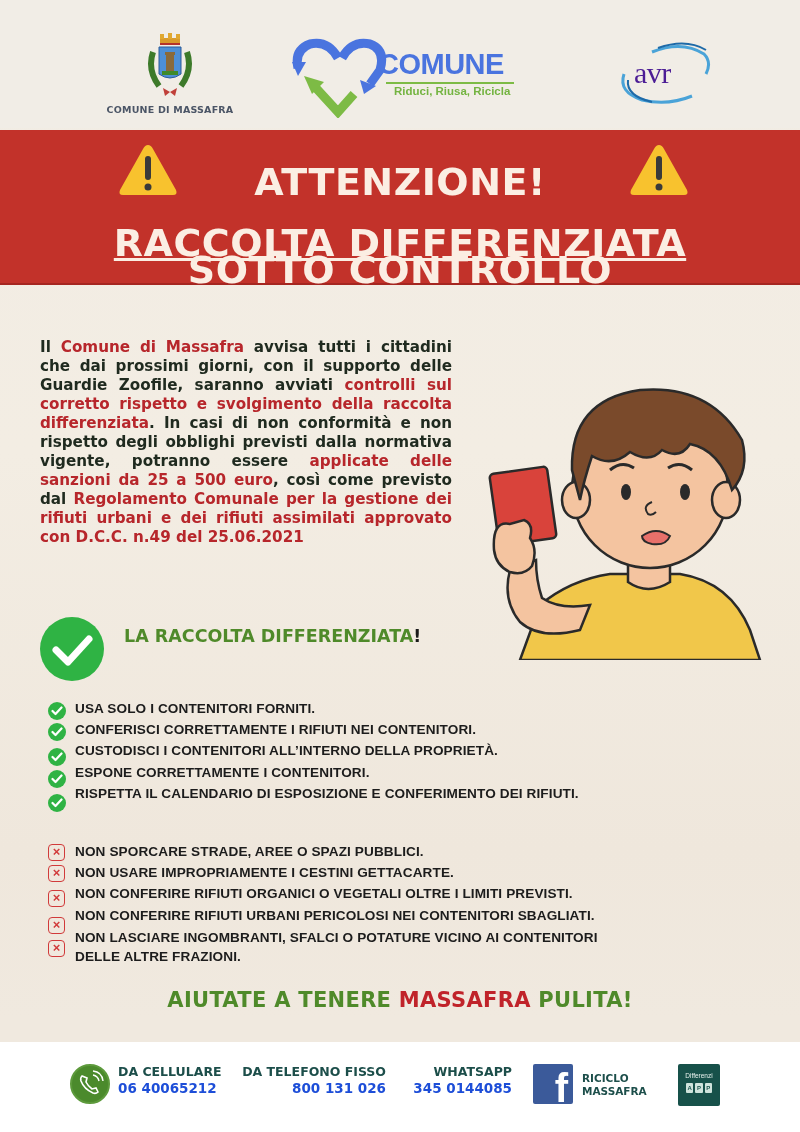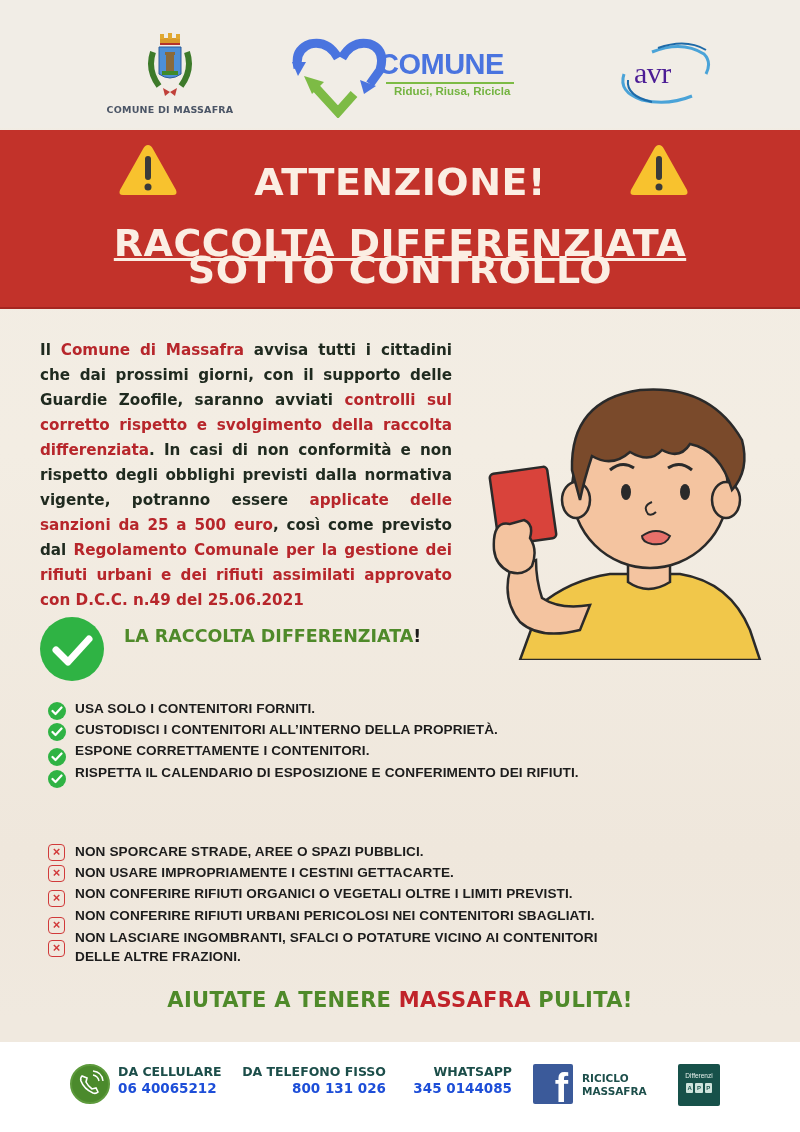--- a/index.html
+++ b/index.html
@@ -17,31 +17,31 @@
   .logo-comune svg { display: block; margin: 0 auto; }
   .logo-comune .label { font-family: "DejaVu Sans", sans-serif; font-weight: bold; font-size: 9.5px; color: #4b5566; letter-spacing: 0.2px; margin-top: 4px; }
   .logo-massafra { position: absolute; left: 290px; top: 36px; width: 240px; height: 80px; }
   .logo-massafra .brand { position: absolute; left: 88px; top: 12px; font-family: "Liberation Sans", sans-serif; font-weight: bold; font-size: 29px; color: #4a74df; letter-spacing: -0.5px; }
   .logo-massafra .underline { position: absolute; left: 96px; top: 46px; width: 128px; height: 2px; background: #7dbb45; }
   .logo-massafra .tagline { position: absolute; left: 104px; top: 49px; font-family: "Liberation Sans", sans-serif; font-size: 11.5px; color: #74b441; font-weight: bold; }
   .logo-avr { position: absolute; left: 612px; top: 40px; width: 110px; height: 70px; }
   .logo-avr .avr-text { position: absolute; left: 22px; top: 16px; font-family: Liberation Serif, serif; font-size: 30px; color: #4c1d95; font-weight: normal; letter-spacing: -0.5px; }
 
   
-  .banner { position: absolute; top: 130px; left: 0; width: 800px; height: 179px; background: #c2322a; border-bottom: 2px solid #a52620; }
+  .banner { position: absolute; top: 130px; left: 0; width: 800px; height: 155px; background: #c2322a; border-bottom: 2px solid #a52620; }
   .banner .title { position: absolute; left: 0; width: 800px; text-align: center; color: #fbeee3; font-family: "DejaVu Sans", sans-serif; font-weight: bold; font-size: 38px; line-height: 43px; letter-spacing: 0.5px; }
   .banner .t1 { top: 31px; }
   .banner .t2 { top: 92px; text-decoration: underline; }
   .banner .t3 { top: 119px; }
   .warn { position: absolute; top: 12px; width: 62px; height: 56px; }
   .warn.left { left: 117px; }
   .warn.right { left: 628px; }
 
   
-  .intro { position: absolute; left: 40px; top: 338px; width: 412px; font-family: "DejaVu Sans", sans-serif; font-weight: bold; font-size: 15.2px; line-height: 25px; color: #1f2a1f; text-align: justify; }
+  .intro { position: absolute; left: 40px; top: 338px; width: 412px; font-family: "DejaVu Sans", sans-serif; font-weight: bold; font-size: 15.2px; line-height: 19px; color: #1f2a1f; text-align: justify; }
   .intro .hl { color: #b7262b; }
 
   
   .boy { position: absolute; left: 480px; top: 360px; width: 300px; height: 300px; }
 
   
   .occhio-check { position: absolute; left: 40px; top: 617px; width: 64px; height: 64px; }
   .occhio-text { position: absolute; left: 124px; top: 623px; font-family: "DejaVu Sans", sans-serif; font-weight: bold; font-size: 17.5px; line-height: 27px; color: #4f8a2a; }
   .occhio-text .excl { color: #1a1a1a; }
 
@@ -193,20 +193,25 @@
   <ul class="do-list">
     <li><span class="chk">
           <svg width="12" height="10" viewBox="0 0 12 10">
             <path d="M1.5 5 L4.5 8 L10.5 1.5" stroke="#fff" stroke-width="2.2" fill="none" stroke-linecap="round" stroke-linejoin="round"></path>
           </svg>
         </span><span>USA SOLO I CONTENITORI FORNITI.</span></li>
     <li><span class="chk">
           <svg width="12" height="10" viewBox="0 0 12 10">
             <path d="M1.5 5 L4.5 8 L10.5 1.5" stroke="#fff" stroke-width="2.2" fill="none" stroke-linecap="round" stroke-linejoin="round"></path>
           </svg>
+        </span><span>CONFERISCI CORRETTAMENTE I RIFIUTI NEI CONTENITORI.</span></li>
+    <li><span class="chk">
+          <svg width="12" height="10" viewBox="0 0 12 10">
+            <path d="M1.5 5 L4.5 8 L10.5 1.5" stroke="#fff" stroke-width="2.2" fill="none" stroke-linecap="round" stroke-linejoin="round"></path>
+          </svg>
         </span><span>CUSTODISCI I CONTENITORI ALL’INTERNO DELLA PROPRIETÀ.</span></li>
     <li><span class="chk">
           <svg width="12" height="10" viewBox="0 0 12 10">
             <path d="M1.5 5 L4.5 8 L10.5 1.5" stroke="#fff" stroke-width="2.2" fill="none" stroke-linecap="round" stroke-linejoin="round"></path>
           </svg>
         </span><span>ESPONE CORRETTAMENTE I CONTENITORI.</span></li>
     <li><span class="chk">
           <svg width="12" height="10" viewBox="0 0 12 10">
             <path d="M1.5 5 L4.5 8 L10.5 1.5" stroke="#fff" stroke-width="2.2" fill="none" stroke-linecap="round" stroke-linejoin="round"></path>
           </svg>

